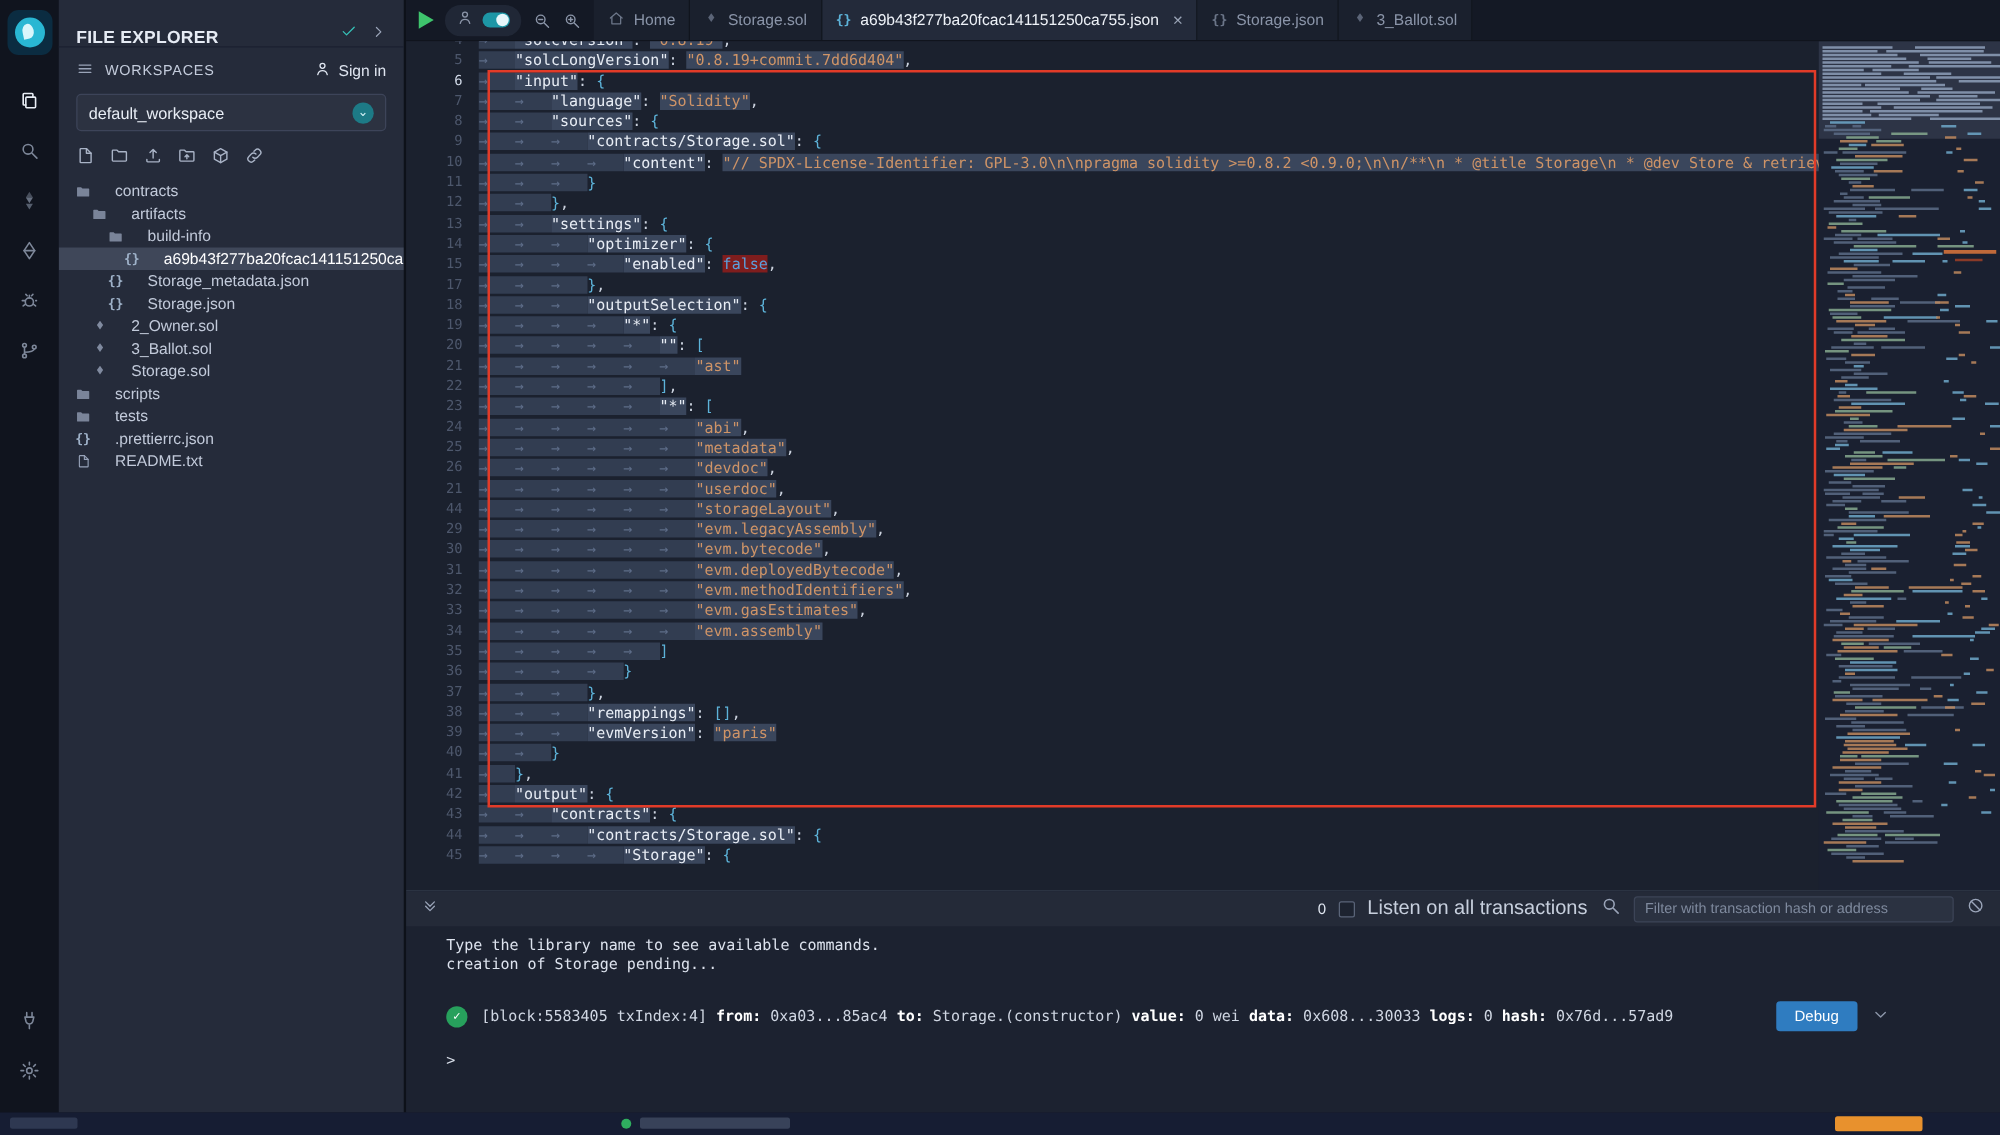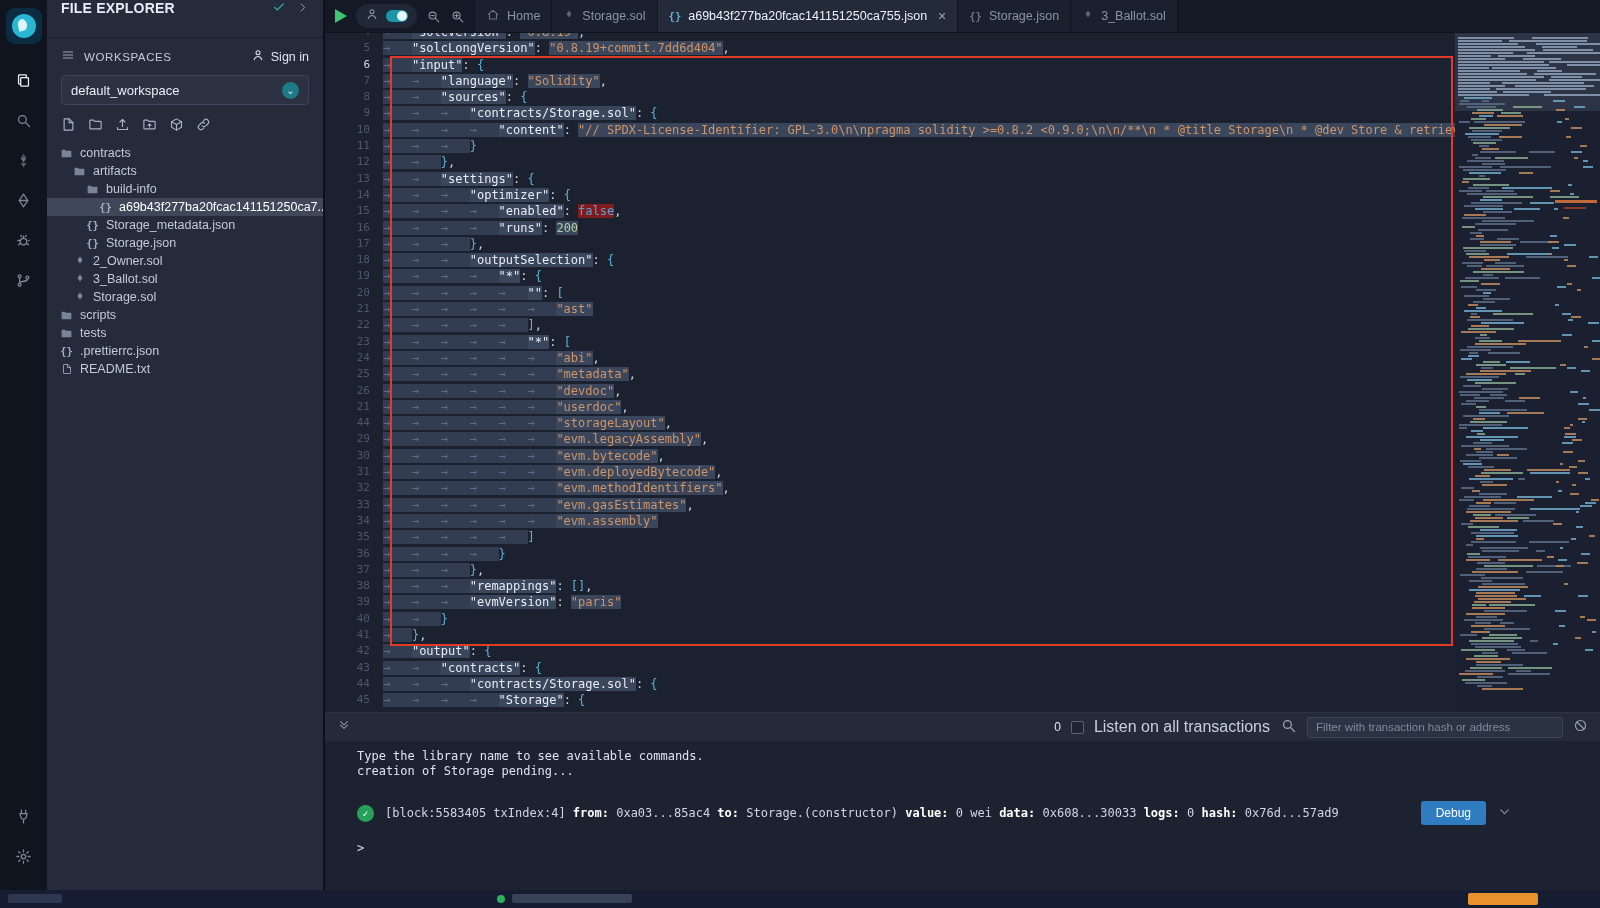--- a/index.html
+++ b/index.html
@@ -12,34 +12,34 @@
   .activity{width:47px;background:#10141e;display:flex;flex-direction:column;align-items:center;padding-top:8px;flex:none}
   .logo-badge{width:36px;height:36px;border-radius:9px;background:#0b2c41;display:grid;place-items:center;margin-bottom:16px;cursor:pointer}
   .logo-drop{width:24px;height:24px;border-radius:50%;background:#29b7d3;position:relative}
   .logo-drop:after{content:"";position:absolute;left:6px;top:5px;width:9px;height:12px;border-radius:50% 50% 50% 0;background:#d9f6fb;transform:rotate(-12deg)}
   .act-btn{width:47px;height:40px;display:grid;place-items:center;color:#7d8799;cursor:pointer}
   .act-btn.active{color:#e9eef6}
   .act-spacer{flex:1}
 
   
   .explorer{width:278px;background:#252b3a;border-right:2px solid #0d1119;display:flex;flex-direction:column;flex:none}
-  .exp-header{height:38px;display:flex;align-items:flex-start;gap:10px;padding:0 14px;border-bottom:1px solid #1b2030}
+  .exp-header{height:38px;display:flex;align-items:flex-end;gap:10px;padding:0 14px;border-bottom:1px solid #1b2030}
   .exp-title{font-size:14px;font-weight:bold;color:#e6ebf4;letter-spacing:.2px}
   .exp-header .sp{flex:1}
   .teal{color:#35c1b7}.dim{color:#9aa4b8}
   .ws-row{display:flex;align-items:center;gap:9px;padding:10px 14px 4px;color:#c3cbdb;font-size:12px}
   .ws-label{letter-spacing:.6px;font-size:11.5px;color:#c3cbdb}
   .signin{margin-left:auto;display:flex;align-items:center;gap:6px;cursor:pointer;color:#dfe5f0;font-size:12.5px}
   .ws-select{margin:6px 14px 10px;height:30px;background:#2c3241;border:1px solid #3d4459;border-radius:4px;
     display:flex;align-items:center;padding:0 9px;font-size:13px;color:#e8edf5;cursor:pointer}
   .ws-circle{margin-left:auto;width:17px;height:17px;border-radius:50%;background:#1d7a86;color:#d6f3f7;display:grid;place-items:center;font-size:10px}
   .exp-toolbar{display:flex;gap:12px;padding:2px 14px 10px;color:#a9b3c6}
   .exp-toolbar .ticon{cursor:pointer;display:grid;place-items:center}
   .tree{flex:1;overflow:hidden;padding-top:2px;font-size:12.5px}
-  .trow{height:18px;display:flex;align-items:center;gap:6px;color:#c2cada;cursor:pointer;white-space:nowrap;overflow:hidden}
+  .trow{height:18px;display:flex;align-items:center;gap:18px;color:#c2cada;cursor:pointer;white-space:nowrap;overflow:hidden}
   .trow.selected{background:#3f4759;color:#fff}
   .trow .ticn{flex:none;display:grid;place-items:center;width:15px;color:#97a3b9}
   .trow .braces{color:#9fb2c9;font-family:"DejaVu Sans Mono",monospace;font-size:10.5px;font-weight:bold}
 
   
   .main{flex:1;display:flex;flex-direction:column;min-width:0;background:#1b212e}
   .tabbar{height:33px;background:#141925;display:flex;align-items:stretch;border-bottom:1px solid #10141d;flex:none}
   .tb-controls{display:flex;align-items:center;gap:9px;padding:0 10px}
   .play{width:0;height:0;border-left:12px solid #3ec46d;border-top:7px solid transparent;border-bottom:7px solid transparent;cursor:pointer}
   .pill{display:flex;align-items:center;gap:7px;background:#202736;border-radius:13px;padding:3px 9px;color:#8b95a8}
@@ -392,21 +392,20 @@
             <div class="line"><span class="gut cur">6</span><span class="lt"><span class="ws">→   </span><span class="tok-k">"input"</span><span class="tok-p">: </span><span class="tok-br">{</span></span></div>
             <div class="line"><span class="gut">7</span><span class="lt"><span class="ws">→   →   </span><span class="tok-k">"language"</span><span class="tok-p">: </span><span class="tok-s">"Solidity"</span><span class="tok-p">,</span></span></div>
             <div class="line"><span class="gut">8</span><span class="lt"><span class="ws">→   →   </span><span class="tok-k">"sources"</span><span class="tok-p">: </span><span class="tok-br">{</span></span></div>
             <div class="line"><span class="gut">9</span><span class="lt"><span class="ws">→   →   →   </span><span class="tok-k">"contracts/Storage.sol"</span><span class="tok-p">: </span><span class="tok-br">{</span></span></div>
             <div class="line"><span class="gut">10</span><span class="lt"><span class="ws">→   →   →   →   </span><span class="tok-k">"content"</span><span class="tok-p">: </span><span class="tok-s">"// SPDX-License-Identifier: GPL-3.0\n\npragma solidity &gt;=0.8.2 &lt;0.9.0;\n\n/**\n * @title Storage\n * @dev Store &amp; retrieve value in a variable\n * @custom:dev-run-script ./scripts/deploy_with_ethers.ts\n */\ncontract Storage {\n\n    uint256 number;\n\n    /**\n     * @dev Store value in variable\n     * @param num value to store\n     */\n    function store(uint256 num) public {\n        number = num;\n    }\n"</span></span></div>
             <div class="line"><span class="gut">11</span><span class="lt"><span class="ws">→   →   →   </span><span class="tok-br">}</span></span></div>
             <div class="line"><span class="gut">12</span><span class="lt"><span class="ws">→   →   </span><span class="tok-br">}</span><span class="tok-p">,</span></span></div>
             <div class="line"><span class="gut">13</span><span class="lt"><span class="ws">→   →   </span><span class="tok-k">"settings"</span><span class="tok-p">: </span><span class="tok-br">{</span></span></div>
             <div class="line"><span class="gut">14</span><span class="lt"><span class="ws">→   →   →   </span><span class="tok-k">"optimizer"</span><span class="tok-p">: </span><span class="tok-br">{</span></span></div>
             <div class="line"><span class="gut">15</span><span class="lt"><span class="ws">→   →   →   →   </span><span class="tok-k">"enabled"</span><span class="tok-p">: </span><span class="tok-b">false</span><span class="tok-p">,</span></span></div>
-            <div class="line"><span class="gut">16</span><span class="lt"><span class="ws">→   →   →   →   </span><span class="tok-k">"runs"</span><span class="tok-p">: </span><span class="tok-n">200</span></span></div>
             <div class="line"><span class="gut">17</span><span class="lt"><span class="ws">→   →   →   </span><span class="tok-br">}</span><span class="tok-p">,</span></span></div>
             <div class="line"><span class="gut">18</span><span class="lt"><span class="ws">→   →   →   </span><span class="tok-k">"outputSelection"</span><span class="tok-p">: </span><span class="tok-br">{</span></span></div>
             <div class="line"><span class="gut">19</span><span class="lt"><span class="ws">→   →   →   →   </span><span class="tok-k">"*"</span><span class="tok-p">: </span><span class="tok-br">{</span></span></div>
             <div class="line"><span class="gut">20</span><span class="lt"><span class="ws">→   →   →   →   →   </span><span class="tok-k">""</span><span class="tok-p">: </span><span class="tok-br">[</span></span></div>
             <div class="line"><span class="gut">21</span><span class="lt"><span class="ws">→   →   →   →   →   →   </span><span class="tok-s">"ast"</span></span></div>
             <div class="line"><span class="gut">22</span><span class="lt"><span class="ws">→   →   →   →   →   </span><span class="tok-br">]</span><span class="tok-p">,</span></span></div>
             <div class="line"><span class="gut">23</span><span class="lt"><span class="ws">→   →   →   →   →   </span><span class="tok-k">"*"</span><span class="tok-p">: </span><span class="tok-br">[</span></span></div>
             <div class="line"><span class="gut">24</span><span class="lt"><span class="ws">→   →   →   →   →   →   </span><span class="tok-s">"abi"</span><span class="tok-p">,</span></span></div>
             <div class="line"><span class="gut">25</span><span class="lt"><span class="ws">→   →   →   →   →   →   </span><span class="tok-s">"metadata"</span><span class="tok-p">,</span></span></div>
             <div class="line"><span class="gut">26</span><span class="lt"><span class="ws">→   →   →   →   →   →   </span><span class="tok-s">"devdoc"</span><span class="tok-p">,</span></span></div>

